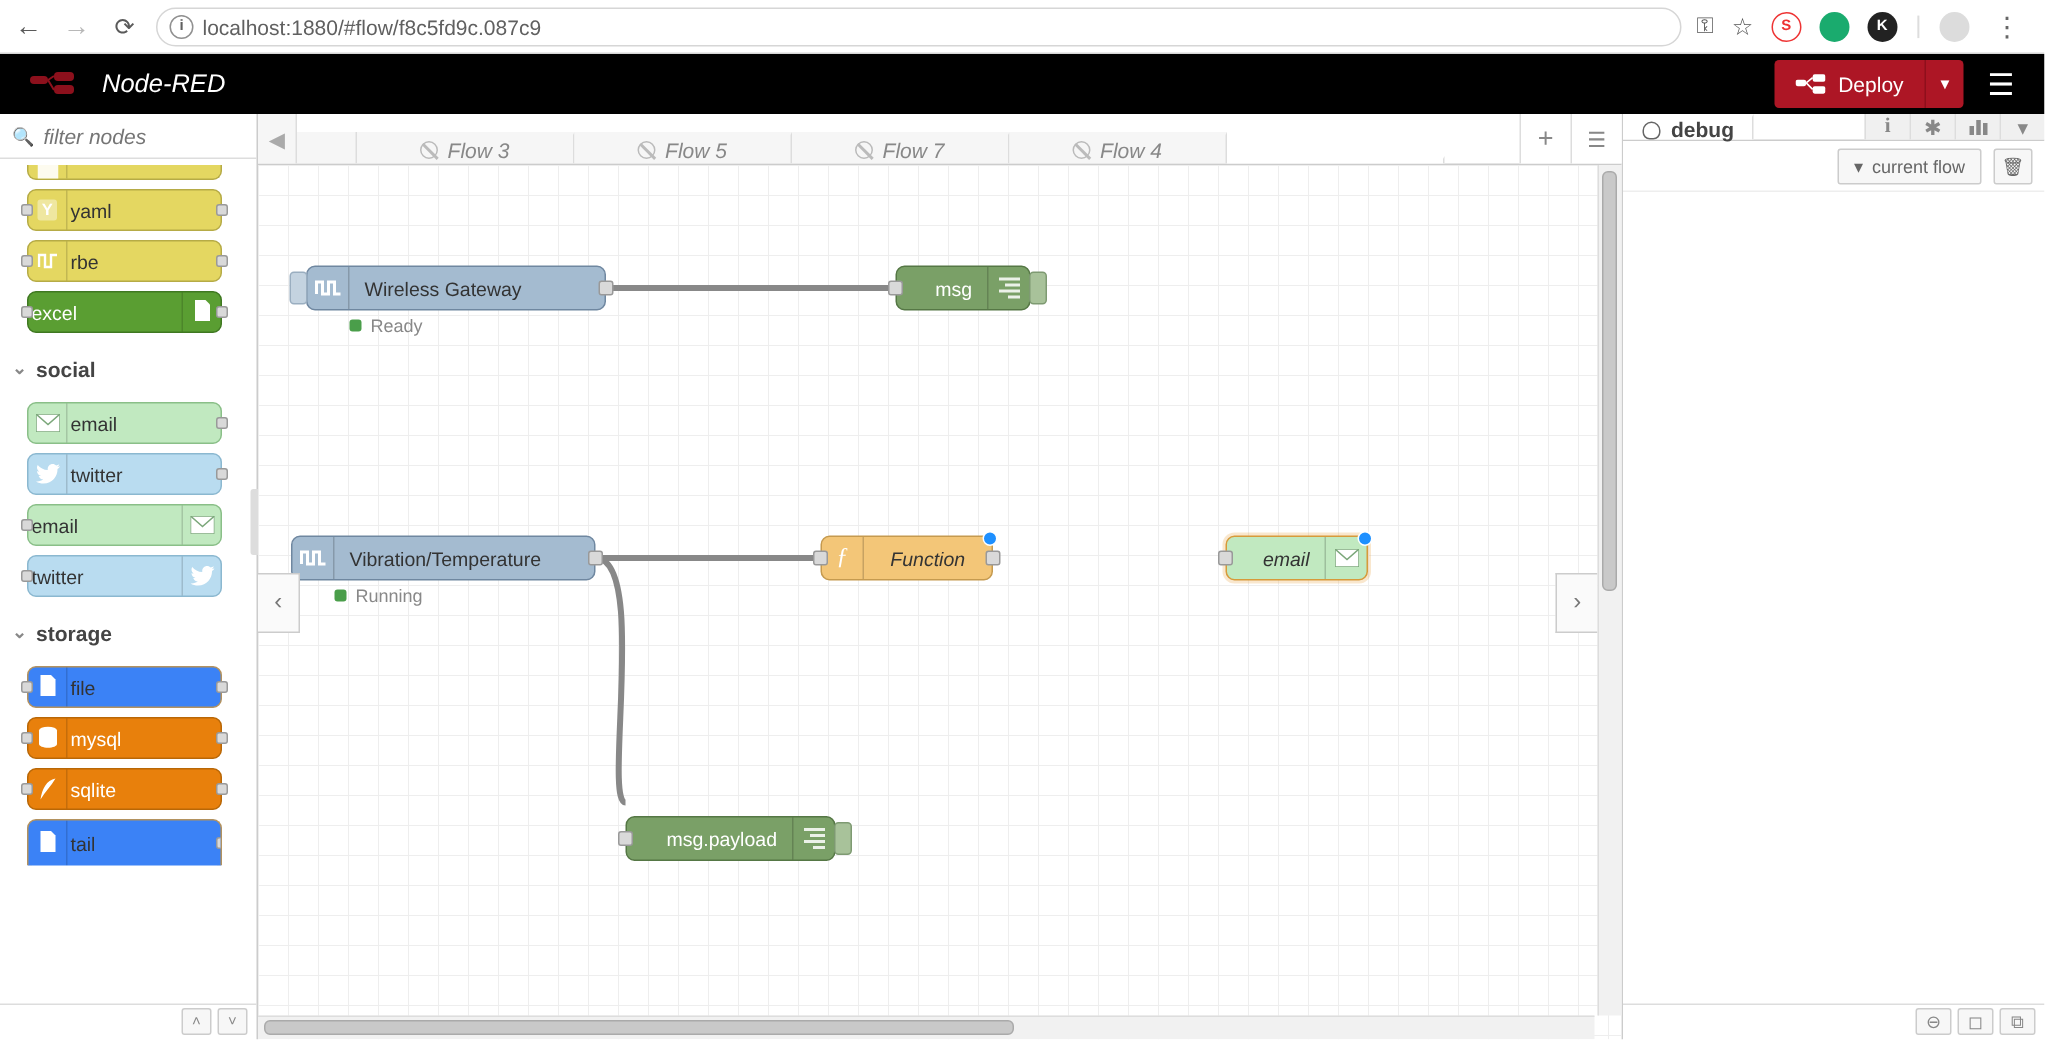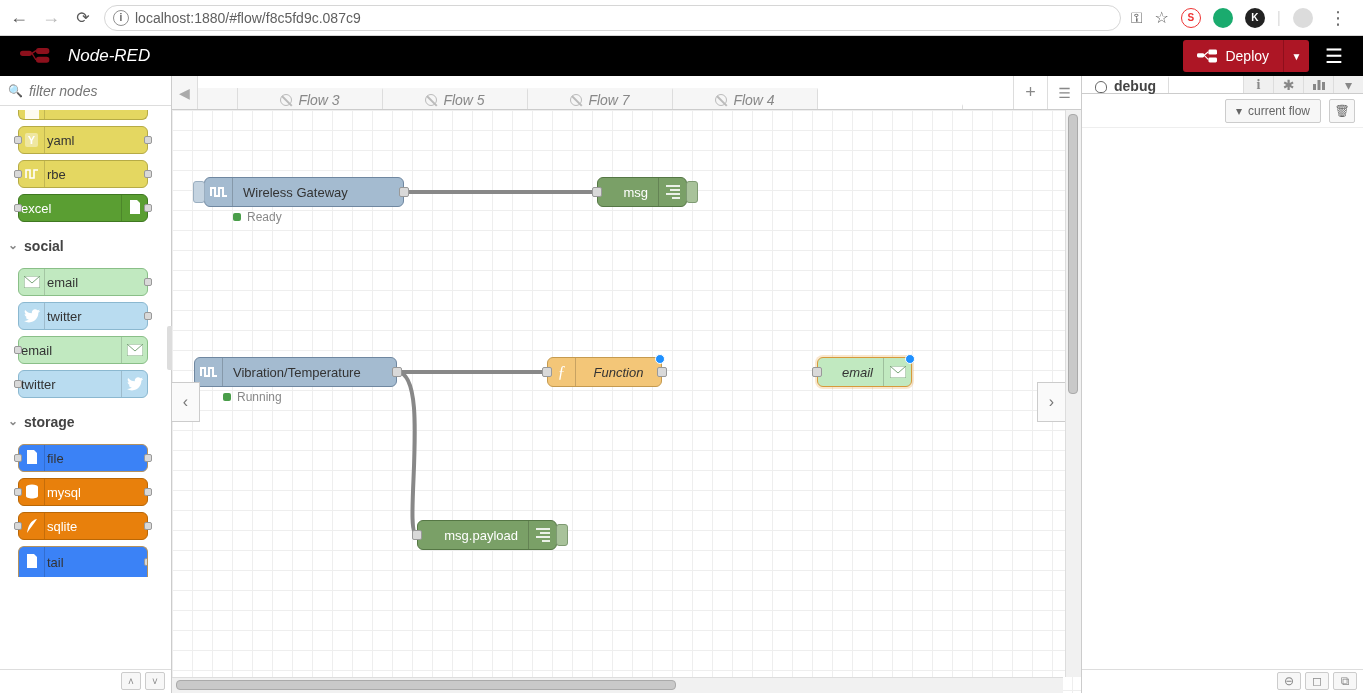--- a/index.html
+++ b/index.html
@@ -384,21 +384,21 @@
           <span class="label" style="text-align:right;">email</span>
           <div class="iconbox r">
               <svg width="16" height="12">
                 <rect width="16" height="12" fill="#fff" stroke="#7ba77a"></rect>
                 <path d="M0 0 L8 7 L16 0" fill="none" stroke="#7ba77a"></path>
               </svg>
             </div>
           <span class="unsaved-dot"></span>
         </div>
 
-        <div class="node n-canvas-debug" style="left:245px;top:410px;width:140px;">
+        <div class="node n-canvas-debug" style="left:245px;top:434px;width:140px;">
           <span class="port in"></span>
           <span class="label" style="text-align:right;">msg.payload</span>
           <div class="iconbox r">
               <div class="debug-bars">
                 <span></span>
                 <span></span>
                 <span></span>
                 <span></span>
               </div>
             </div>

